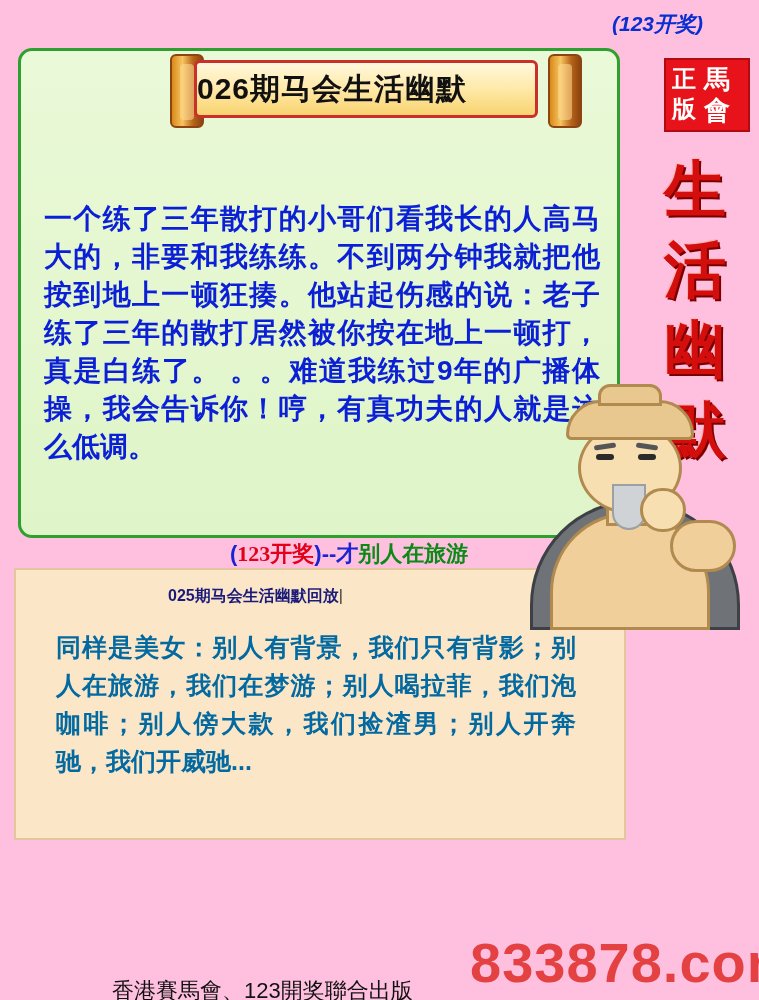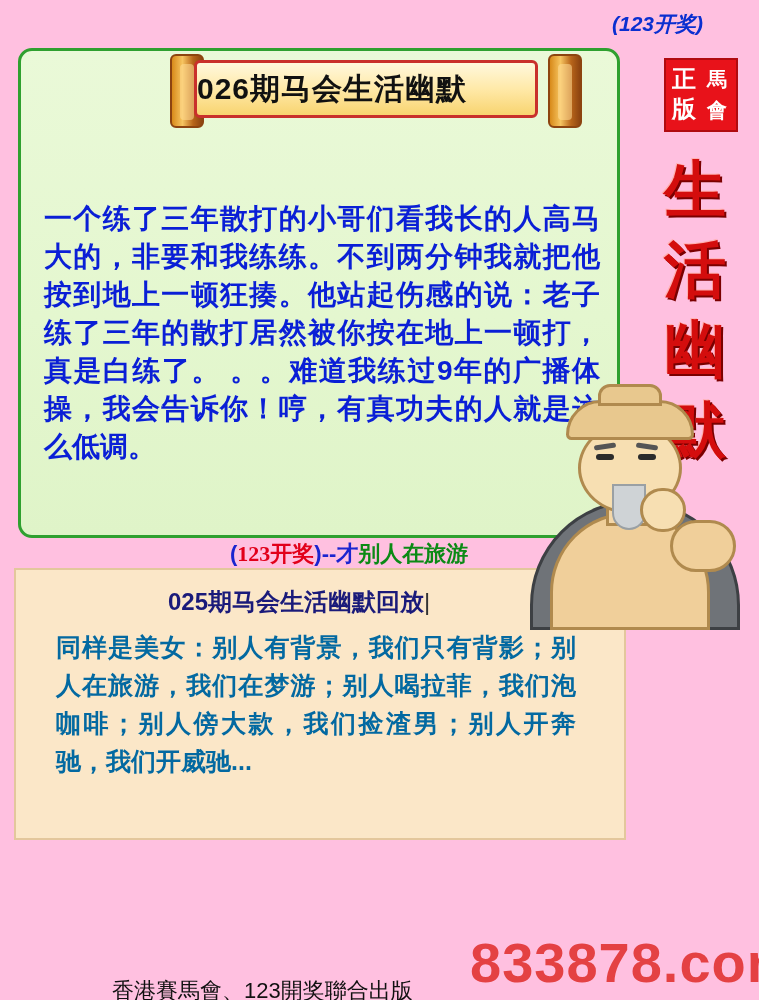--- a/index.html
+++ b/index.html
@@ -132,21 +132,21 @@
     left: 14px; top: 568px;
     width: 612px;
     height: 272px;
     background: #fbe7c8;
     border: 2px solid #e3c79c;
     box-sizing: border-box;
   }
   .orange-title {
     position: absolute;
     left: 168px; top: 586px;
-    font-size: 24px;
+    font-size: 16px;
     font-weight: bold;
     color: #1a1a7a;
     white-space: nowrap;
   }
   .orange-title .cursor {
     color: #333;
     font-weight: normal;
   }
   .orange-body {
     position: absolute;
@@ -175,37 +175,38 @@
   }
 
   
   .seal {
     position: absolute;
     left: 664px; top: 58px;
     width: 74px; height: 74px;
     background: #e8121a;
     border-radius: 0;
     box-shadow: 0 0 0 2px #b00b10 inset;
+    padding-left: 12px;
   }
   .seal .sl {
     position: absolute;
     left: 6px; top: 6px;
     width: 28px; height: 62px;
     color: #ffffff;
     font-size: 24px;
     font-weight: bold;
     line-height: 30px;
     text-align: center;
   }
   .seal .sr {
     position: absolute;
     left: 38px; top: 6px;
     width: 30px; height: 62px;
     color: #ffffff;
-    font-size: 20px;
+    font-size: 26px;
     font-weight: bold;
     line-height: 31px;
     text-align: center;
   }
 
   
   .mascot {
     position: absolute;
     left: 520px; top: 392px;
     width: 230px;

